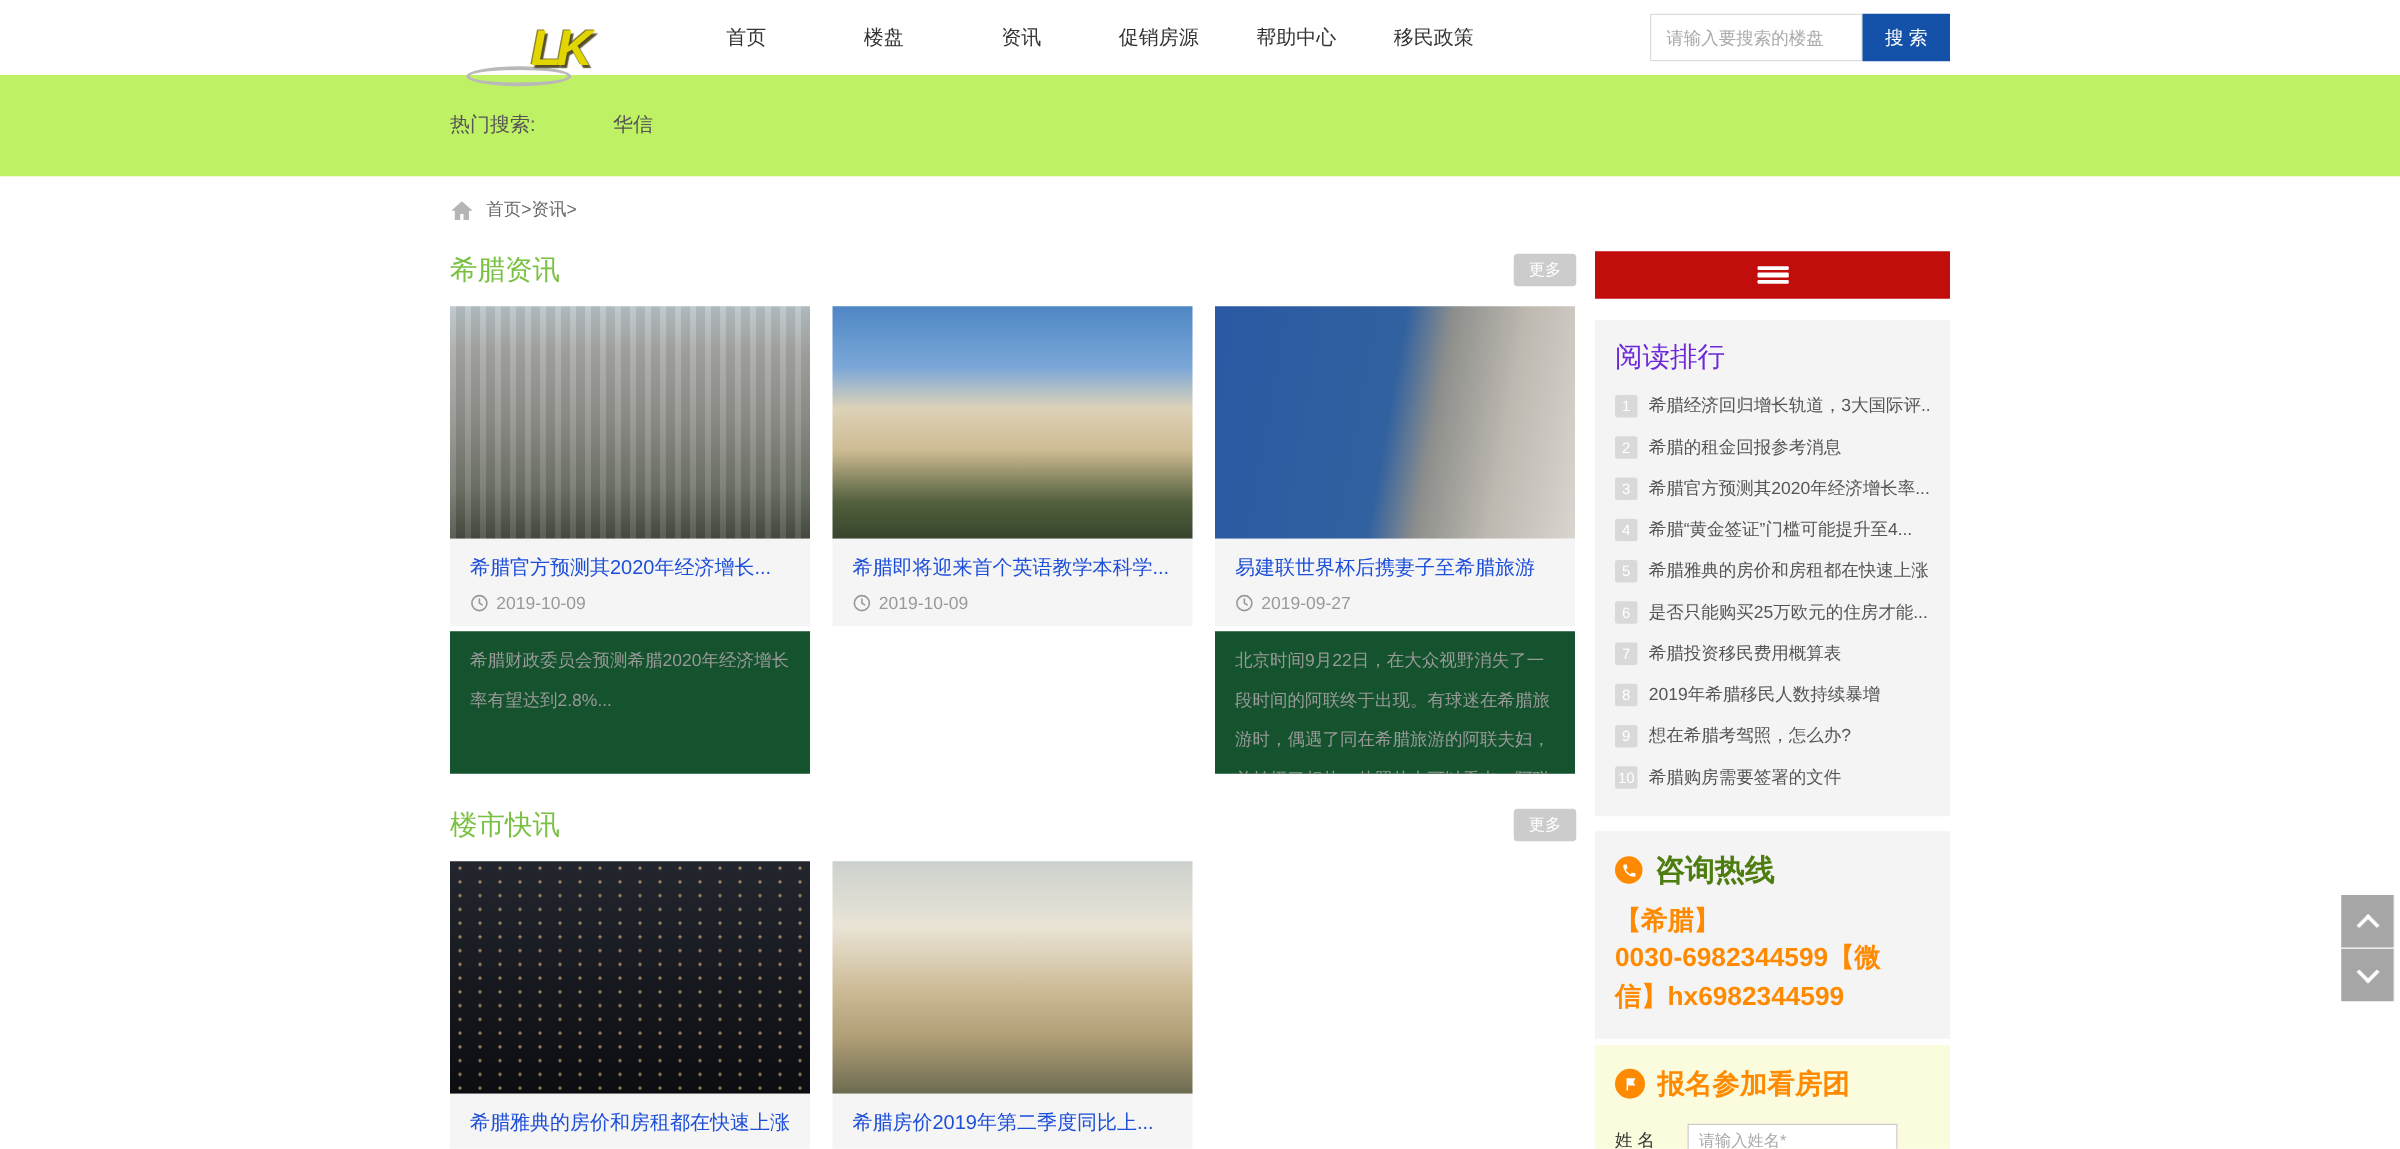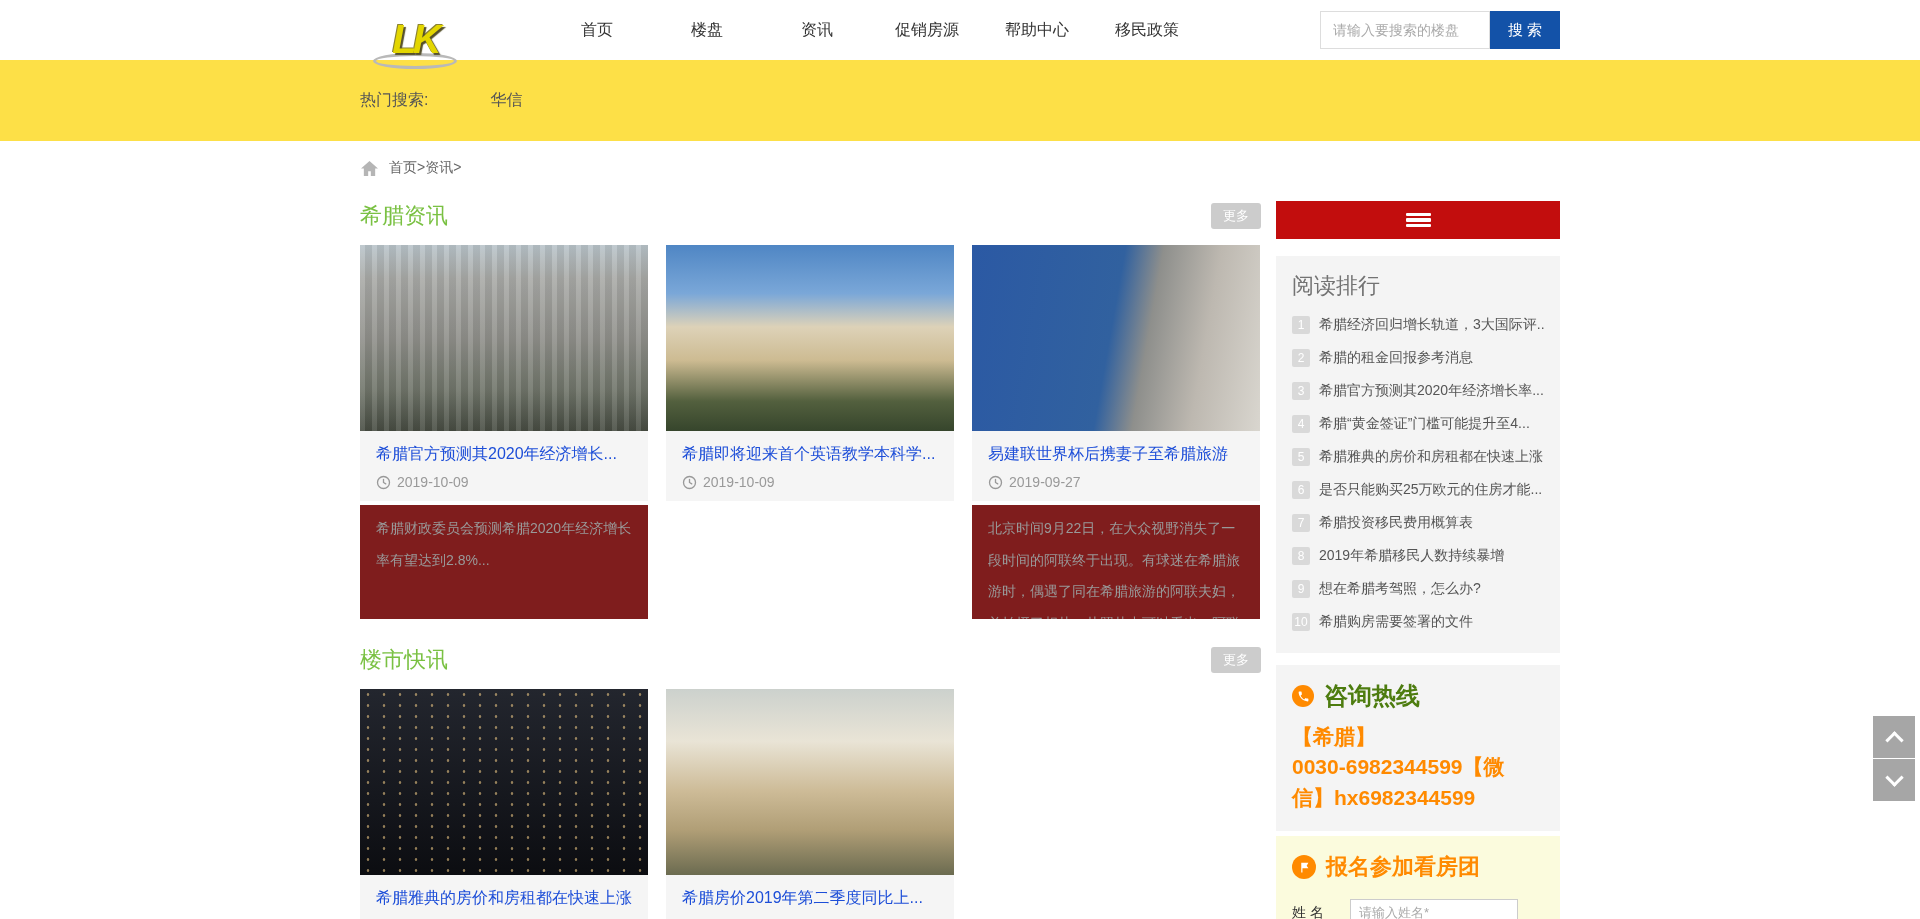--- a/index.html
+++ b/index.html
@@ -4,36 +4,36 @@
 <style>
   * { margin:0; padding:0; box-sizing:border-box; }
   html,body { width:1920px; height:919px; overflow:hidden; background:#fff;
               font-family:"Liberation Sans","DejaVu Sans",sans-serif; color:#333; }
 
   .container { width:1200px; margin:0 auto; position:relative; }
 
   
   .header { height:60px; background:#fff; }
   .header .container { height:60px; display:flex; align-items:center; }
-  .logo { width:110px; position:relative; text-align:center; cursor:pointer;margin-top:27px; }
+  .logo { width:110px; position:relative; text-align:right; cursor:pointer;margin-top:27px; }
   .logo-text { font-size:40px; font-weight:bold; font-style:italic; letter-spacing:-4px;
                color:#e3d600; text-shadow:2px 2px 1px #55502a, -1px -1px 0 #8c8434; line-height:40px; display:block; }
   .logo-ellipse { display:block; width:84px; height:16px; border:3px solid #b9b9b9;
                   border-radius:50%; margin:-6px auto 0; }
   .nav { display:flex; margin-left:72px; }
   .nav-item { width:110px; text-align:center; font-size:16px; color:#333; cursor:pointer; }
   .search-box { margin-left:auto; display:flex; }
   .search-input { width:170px; height:38px; border:1px solid #ddd; padding:0 12px;
                   font-size:14px; color:#333; outline:none; }
   .search-input::placeholder { color:#aaa; }
   .search-btn { width:70px; height:38px; background:#1352a8; color:#fff; border:none;
                 font-size:15px; cursor:pointer; }
 
   
-  .strip { height:81px; background:#fde047; }
+  .strip { height:81px; background:#bef264; }
   .strip .container { height:81px; display:flex; align-items:center; }
   .strip-label { font-size:16px; color:#555; }
   .strip-term { font-size:16px; color:#555; margin-left:62px; cursor:pointer; }
 
   
   .breadcrumb { margin-top:18px; }
   .breadcrumb .container { display:flex; align-items:center; }
   .crumb-text { font-size:14px; color:#666; margin-left:10px; cursor:pointer; }
 
   
@@ -61,31 +61,31 @@
   .img-4 { background-image:
       radial-gradient(circle, rgba(255,214,140,.55) 1px, transparent 1.6px),
       linear-gradient(180deg,#23262e 0%,#15171d 60%,#0c0d11 100%);
       background-size:16px 11px, 100% 100%; }
   .img-5 { background:
       linear-gradient(180deg,#ccd1cd 0%,#e9e4d6 28%,#cdbb97 55%,#b09e76 76%,#6b6b50 100%); }
   .card-info { background:#f5f5f5; padding:13px 16px 11px; }
   .card-title { font-size:16px; color:#1d4ed8; white-space:nowrap; overflow:hidden; }
   .card-date { display:flex; align-items:center; margin-top:9px; font-size:14px; color:#999; }
   .card-date svg { margin-right:6px; }
-  .card-excerpt { background:#7f1d1d; margin-top:4px; padding:8px 16px; height:114px;
+  .card-excerpt { background:#14532d; margin-top:4px; padding:8px 16px; height:114px;
                   font-size:14px; color:#999; line-height:2.25; overflow:hidden; }
 
   
   .side-menu { height:38px; background:#c20d0d; display:flex; flex-direction:column;
                align-items:center; justify-content:center; cursor:pointer; }
   .burger-bar { width:25px; height:3.5px; background:#fff; border-radius:1px; margin:2px 0; }
 
   .panel { background:#f4f4f4; padding:15px 16px; }
   .rank-panel { margin-top:17px; padding-bottom:22px; }
-  .panel-title { font-size:22px; color:#737373; font-weight:normal; }
+  .panel-title { font-size:22px; color:#6d28d9; font-weight:normal; }
   .rank-list { list-style:none; margin-top:6px; }
   .rank-item { display:flex; align-items:center; margin-top:15px; cursor:pointer; }
   .rank-num { flex:0 0 18px; height:18px; background:#d9d9d9; color:#fff; font-size:12px;
               line-height:18px; text-align:center; border-radius:2px; margin-right:9px; }
   .rank-text { font-size:14px; color:#555; white-space:nowrap; overflow:hidden; }
 
   .hotline-panel { margin-top:12px; padding-bottom:18px; }
   .hotline-head { display:flex; align-items:center; }
   .icon-circle { width:22px; height:22px; border-radius:50%; background:#ff8a00;
                  display:flex; align-items:center; justify-content:center; margin-right:10px; }

